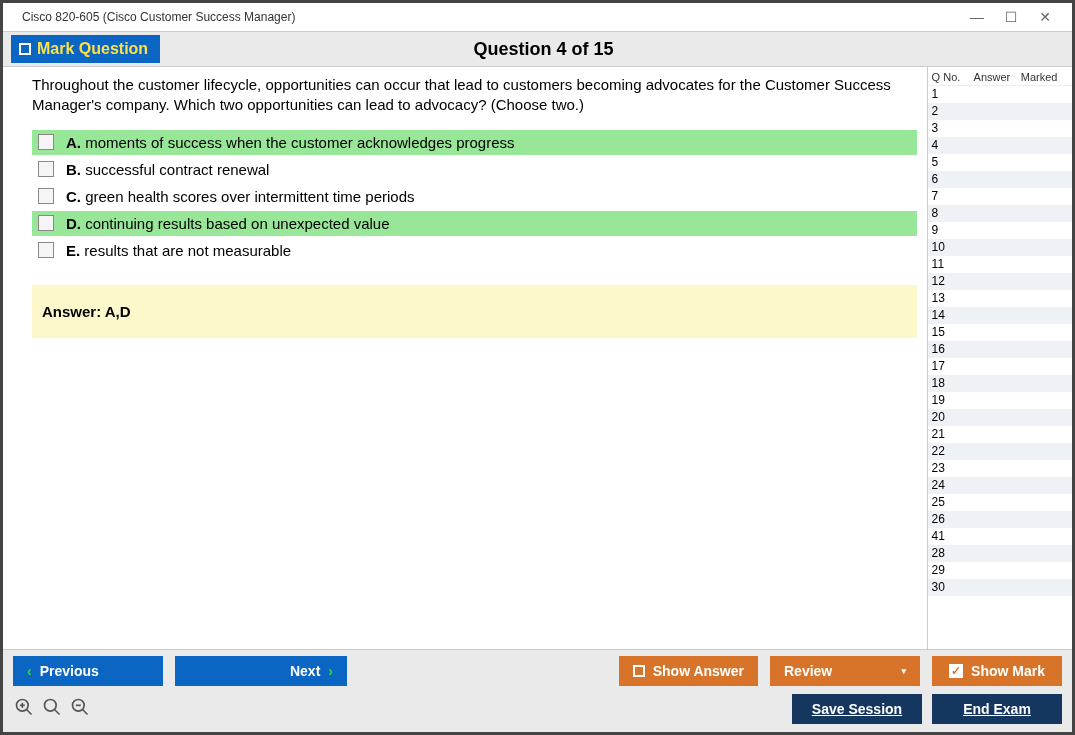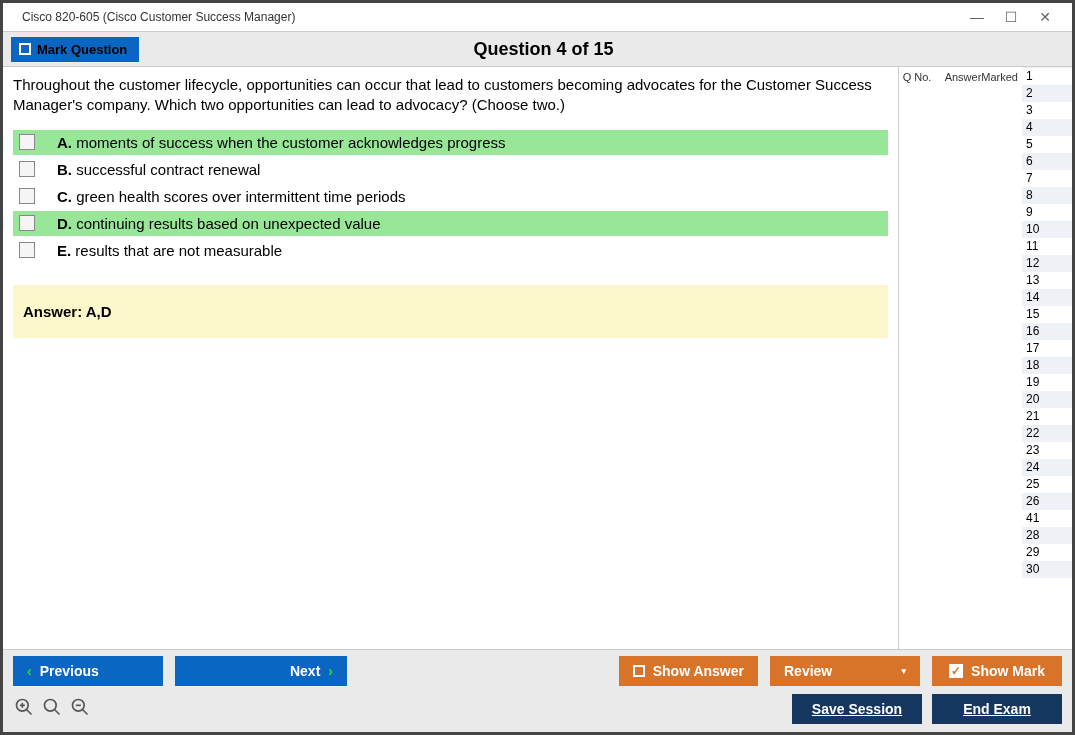--- a/index.html
+++ b/index.html
@@ -12,48 +12,48 @@
     height: 28px; display: flex; align-items: center; justify-content: space-between;
     padding: 0 19px; font-size: 12px; color: #333; background: #fff;
   }
   .titlebar-right { display: flex; gap: 18px; align-items: center; color: #666; }
   .win-btn { width: 16px; height: 16px; display: inline-flex; align-items: center; justify-content: center; font-size: 14px; }
   .toolbar {
     height: 36px; background: #eaeaea; border-top: 1px solid #ccc; border-bottom: 1px solid #ccc;
     display: flex; align-items: center; padding: 0 8px; position: relative;
   }
   .mark-btn {
-    background: #0b65c2; color: #000000; font-weight: bold; font-size: 13px;
+    background: #0b65c2; color: #fde047; font-weight: bold; font-size: 16px;
     padding: 5px 12px 5px 8px; display: inline-flex; align-items: center; gap: 6px;
     cursor: pointer;
   }
   .mark-box { width: 12px; height: 12px; border: 2px solid #fff; background: transparent; }
   .q-heading {
     position: absolute; left: 12px; right: 0; text-align: center; font-weight: bold; font-size: 18px; pointer-events: none;
   }
   .body {
-    flex: 1 1 auto; display: flex; overflow: hidden;
+    flex: 1 1 auto; display: flex; overflow: hidden; padding-left: 19px;
   }
   .main {
     flex: 1 1 auto; padding: 8px 10px; overflow: hidden;
   }
   .qtext { font-size: 15px; line-height: 1.35; margin-bottom: 14px; }
   .options { display: flex; flex-direction: column; gap: 2px; }
   .opt {
-    display: flex; align-items: center; gap: 22px; padding: 3px 6px; font-size: 15px;
+    display: flex; align-items: center; gap: 12px; padding: 3px 6px; font-size: 15px;
     border-top: 1px solid transparent; border-bottom: 1px solid transparent;
   }
   .opt.correct { background: #98e698; }
   .opt .cb { width: 16px; height: 16px; border: 1px solid #888; background: #f5f5f5; flex: 0 0 16px; }
   .opt .lbl b { font-weight: bold; }
   .answer-box {
     margin-top: 22px; background: #fdf8cc; padding: 18px 10px; font-weight: bold; font-size: 15px;
   }
   .side {
-    width: 232px; border-left: 1px solid #ccc; display: flex; flex-direction: row; background: #fff;
+    width: 232px; border-left: 1px solid #ccc; display: flex; flex-direction: column; background: #fff;
   }
   .side-head {
     display: grid; grid-template-columns: 42px 1fr 1fr; font-size: 11px; color: #333;
     padding: 4px 4px 2px 4px;
   }
   .side-body { flex: 1 1 auto; overflow-y: scroll; border-top: 1px solid #eee; }
   .side-row {
     display: grid; grid-template-columns: 42px 1fr 1fr; font-size: 12px; padding: 0 4px;
     line-height: 17px; height: 17px;
   }

